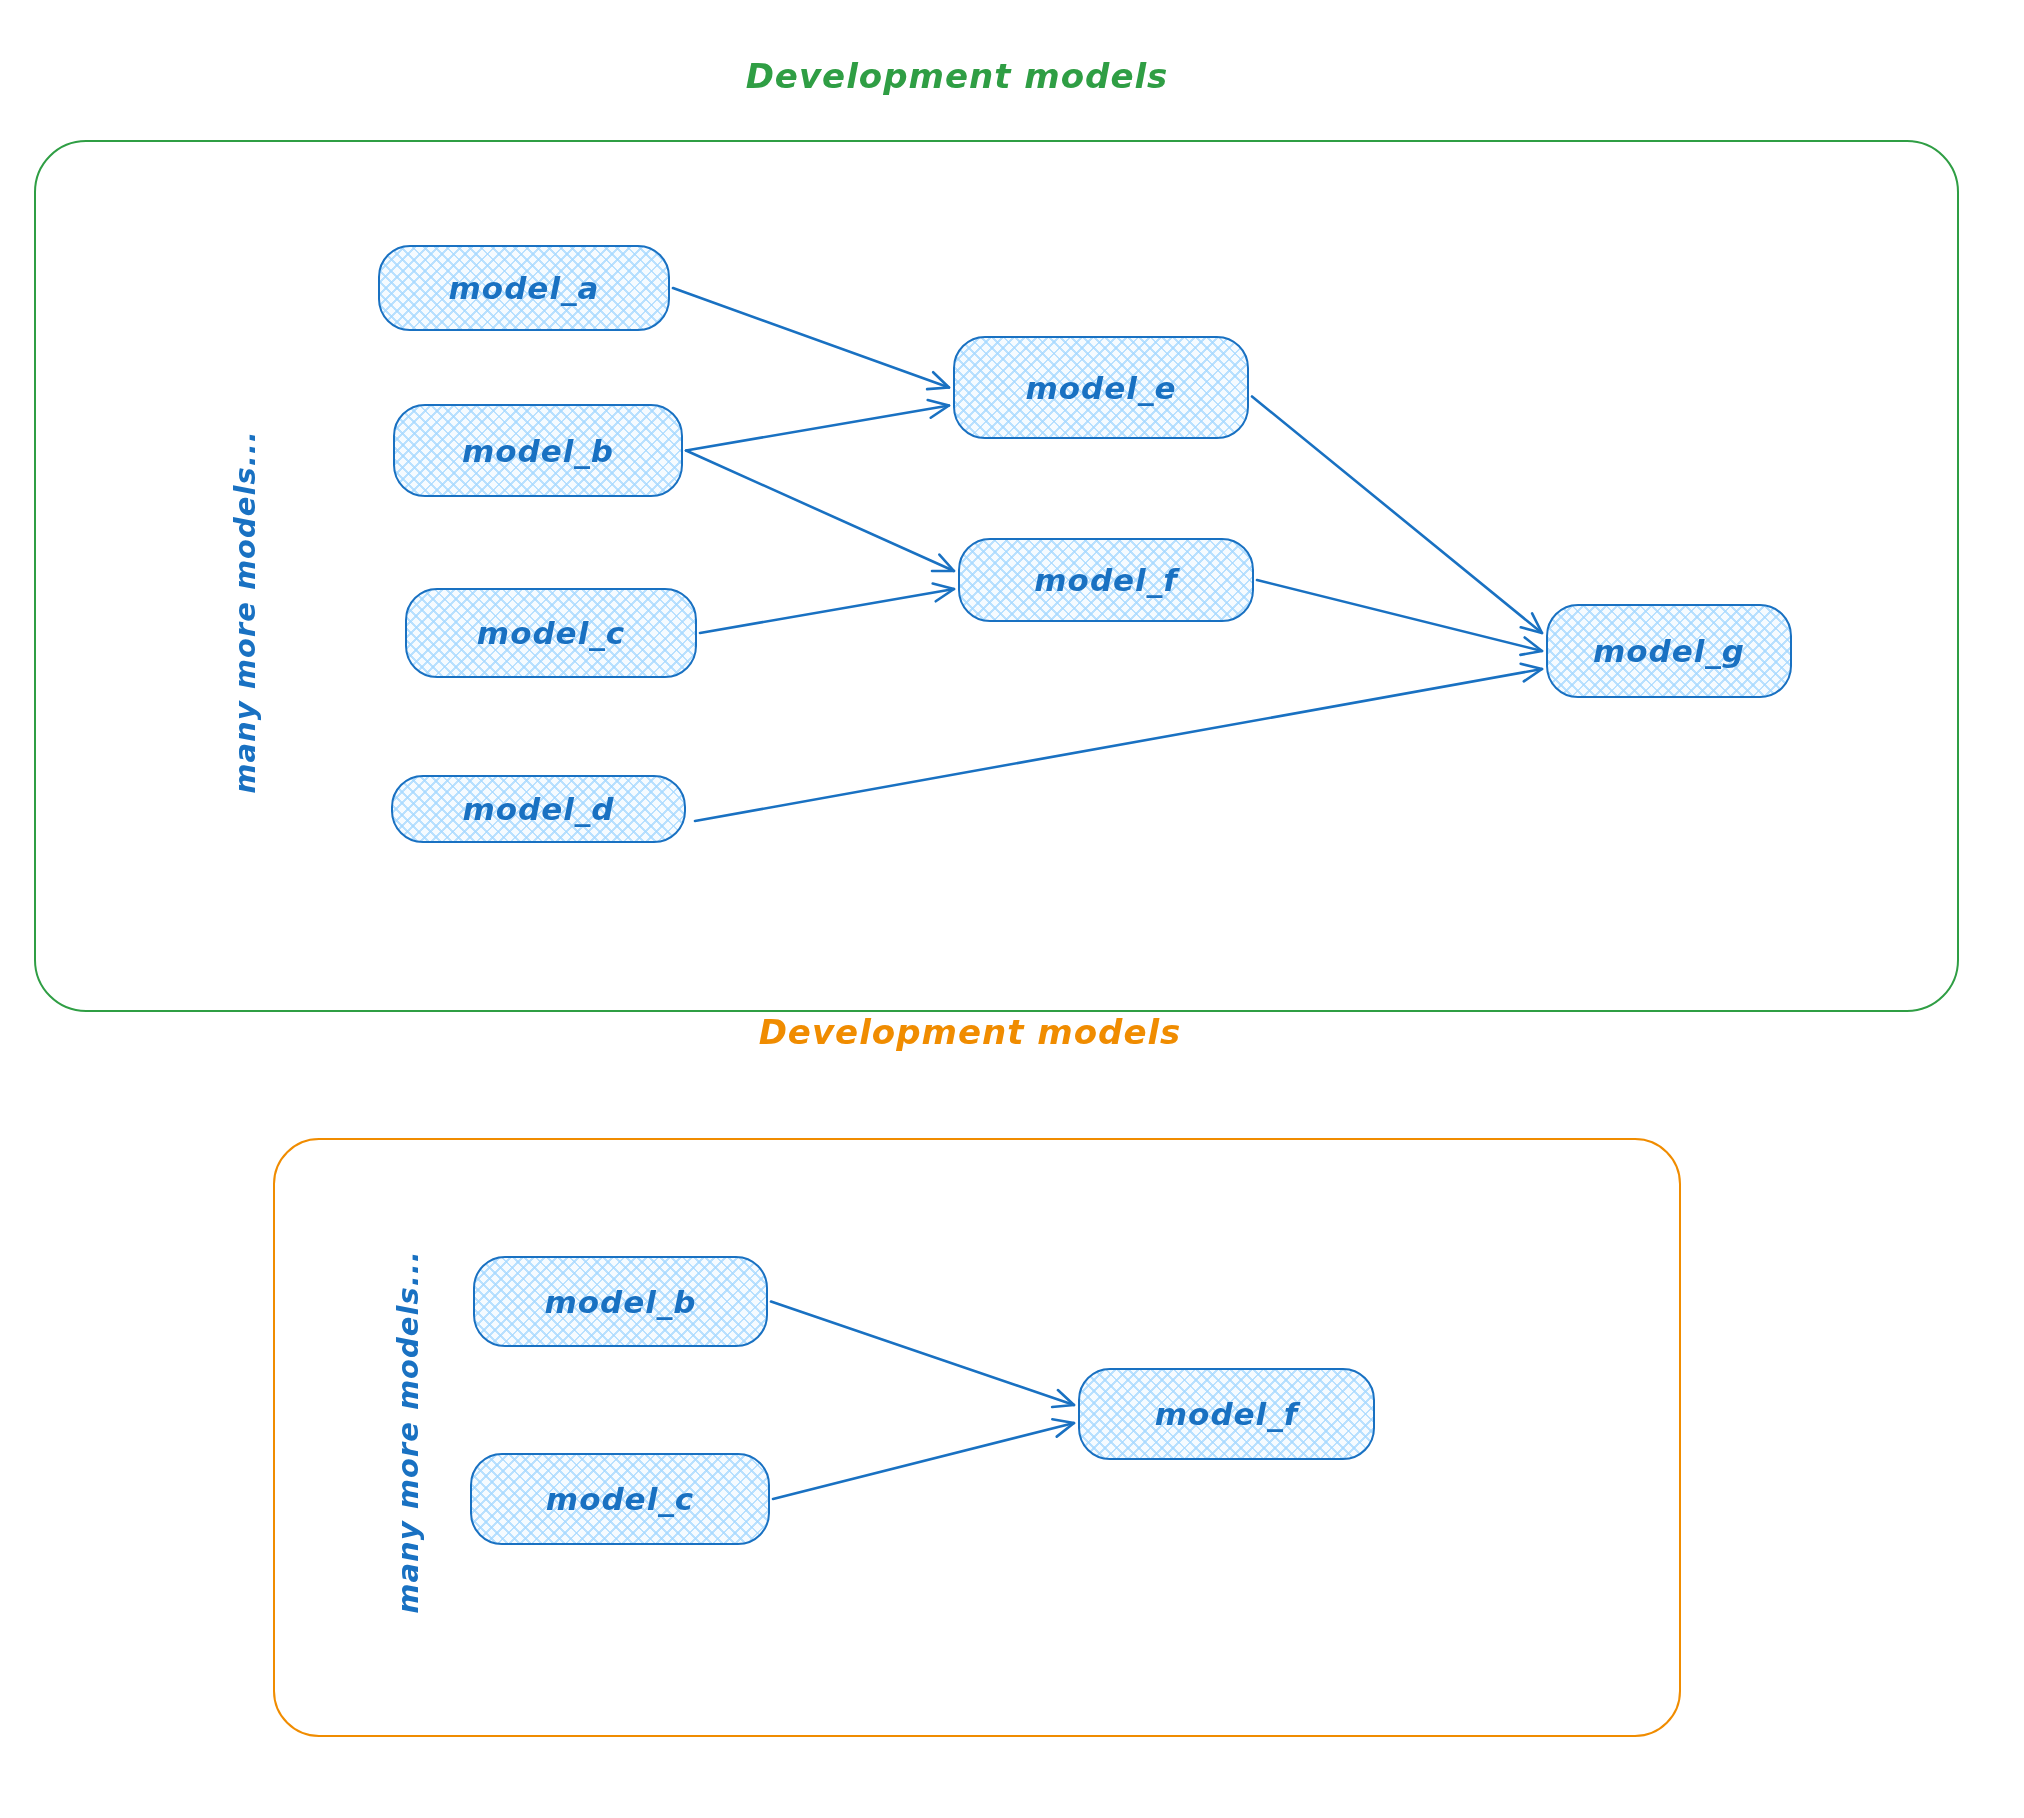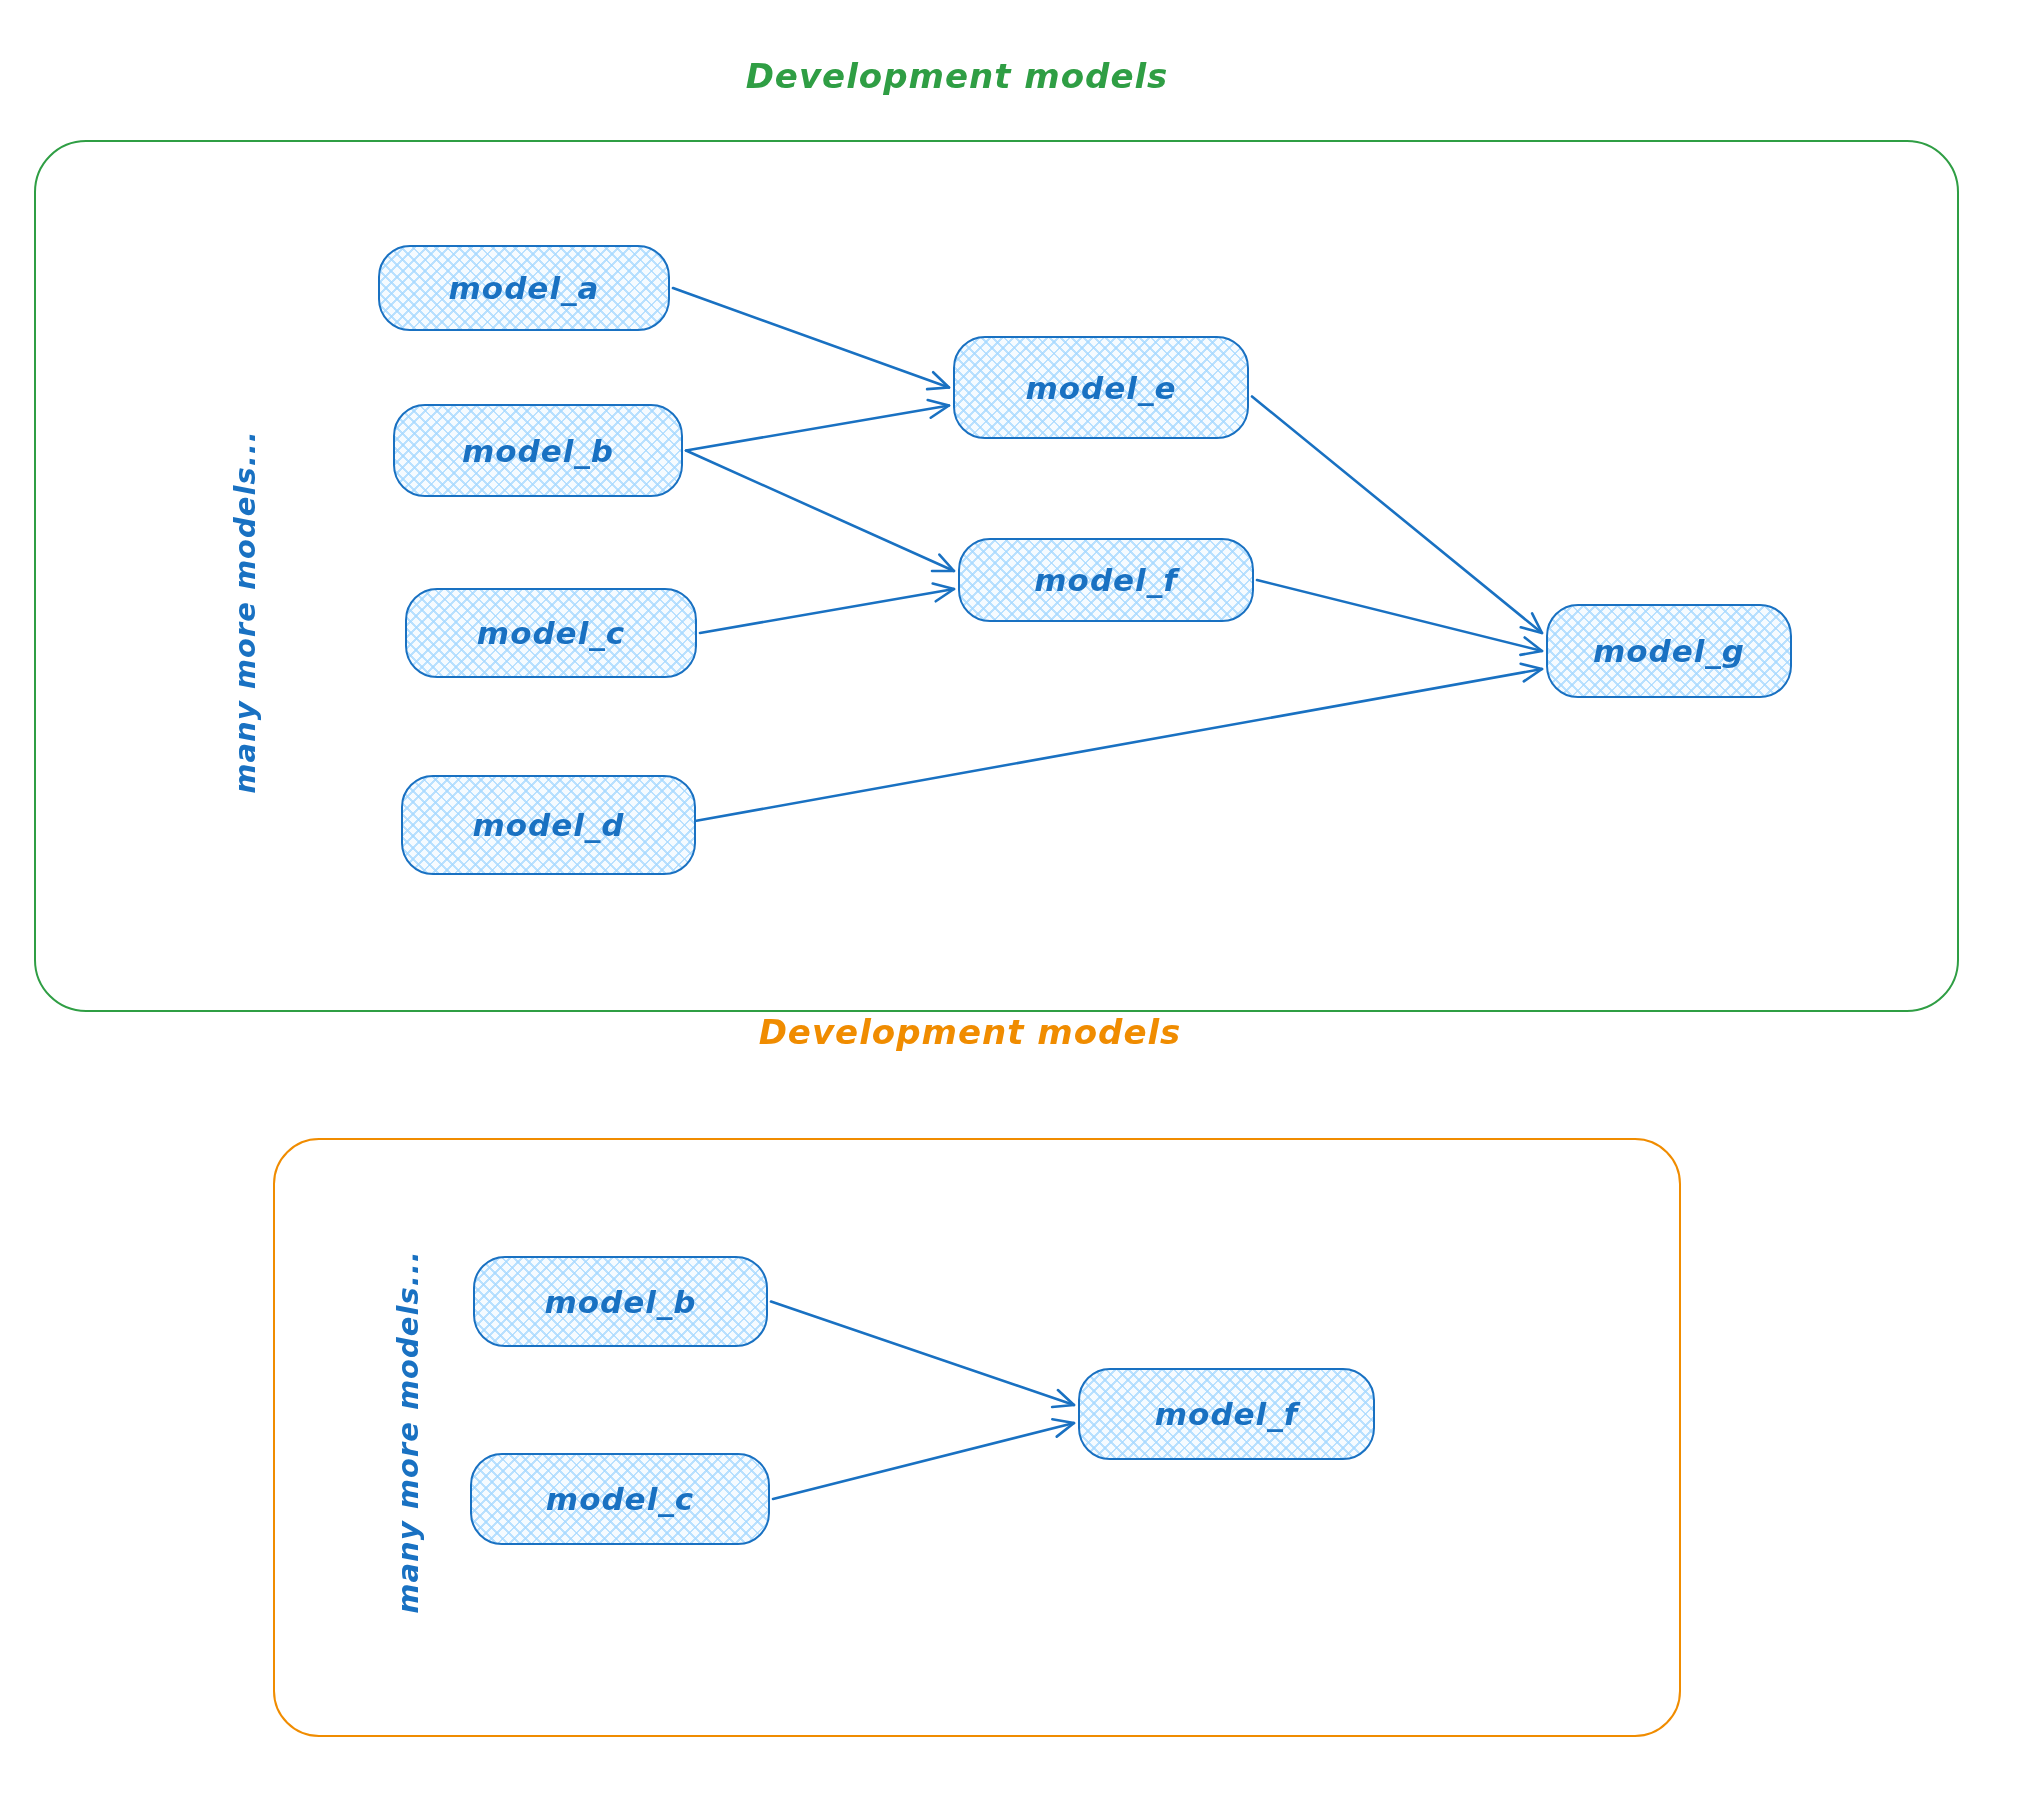--- a/index.html
+++ b/index.html
@@ -106,21 +106,21 @@
   </div>
 
   <div class="node" style="left:393px; top:404px; width:290px; height:93px;">
     <span class="node-label">model_b</span>
   </div>
 
   <div class="node" style="left:405px; top:588px; width:292px; height:90px;">
     <span class="node-label">model_c</span>
   </div>
 
-  <div class="node" style="left:401px; top:775px; width:295px; height:100px;">
+  <div class="node" style="left:391px; top:775px; width:295px; height:68px;">
     <span class="node-label">model_d</span>
   </div>
 
   <div class="node" style="left:953px; top:336px; width:296px; height:103px;">
     <span class="node-label">model_e</span>
   </div>
 
   <div class="node" style="left:958px; top:538px; width:296px; height:84px;">
     <span class="node-label">model_f</span>
   </div>

